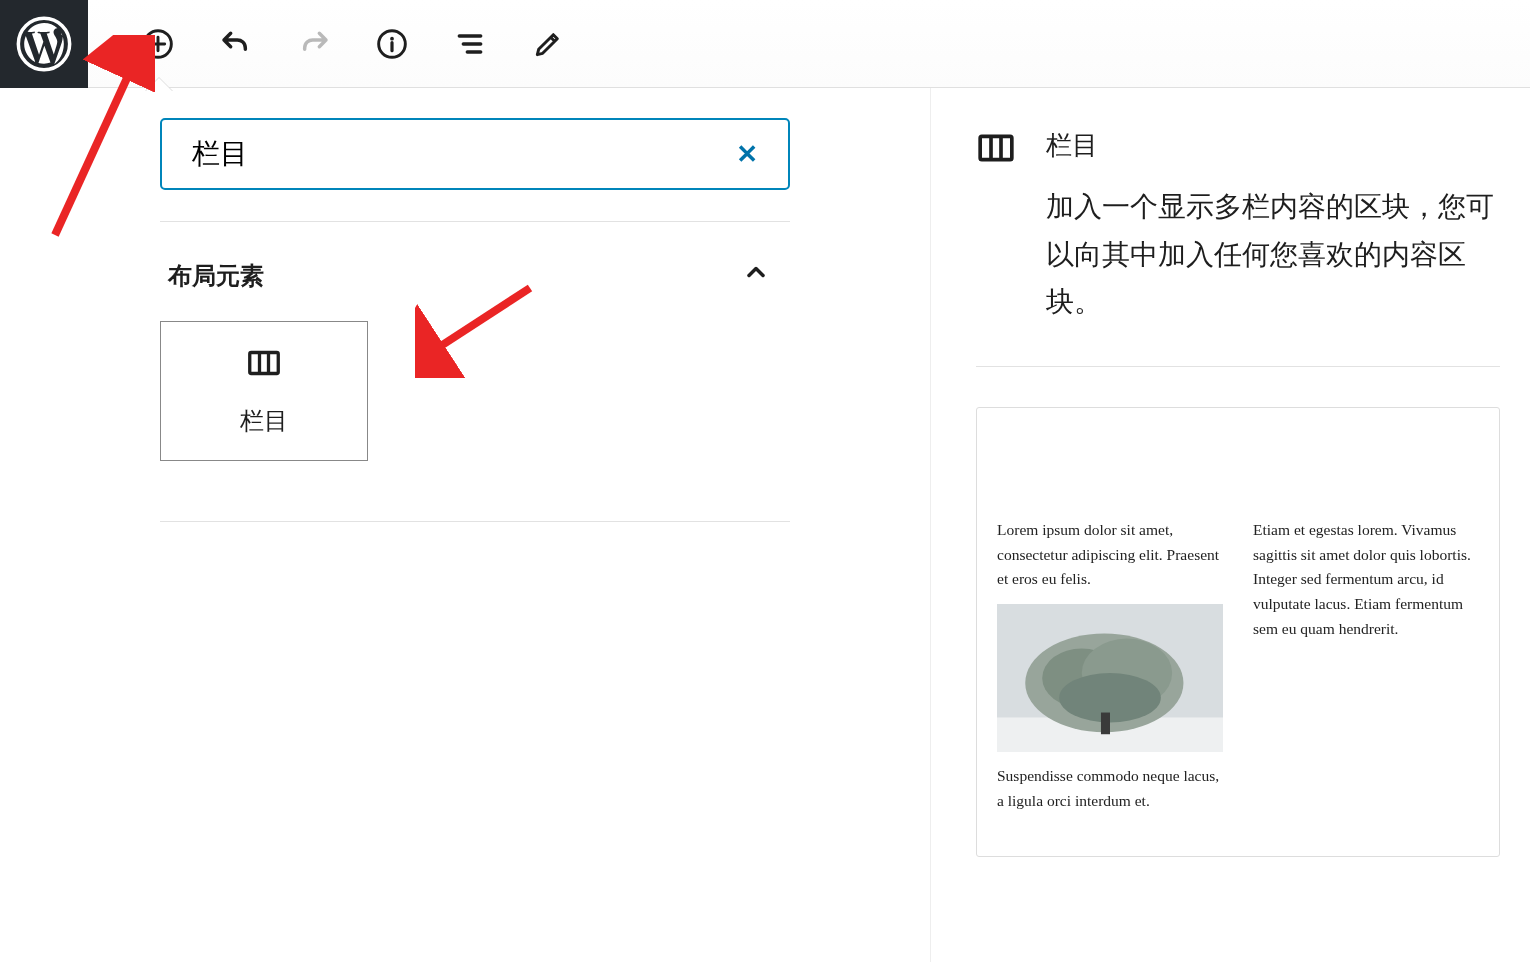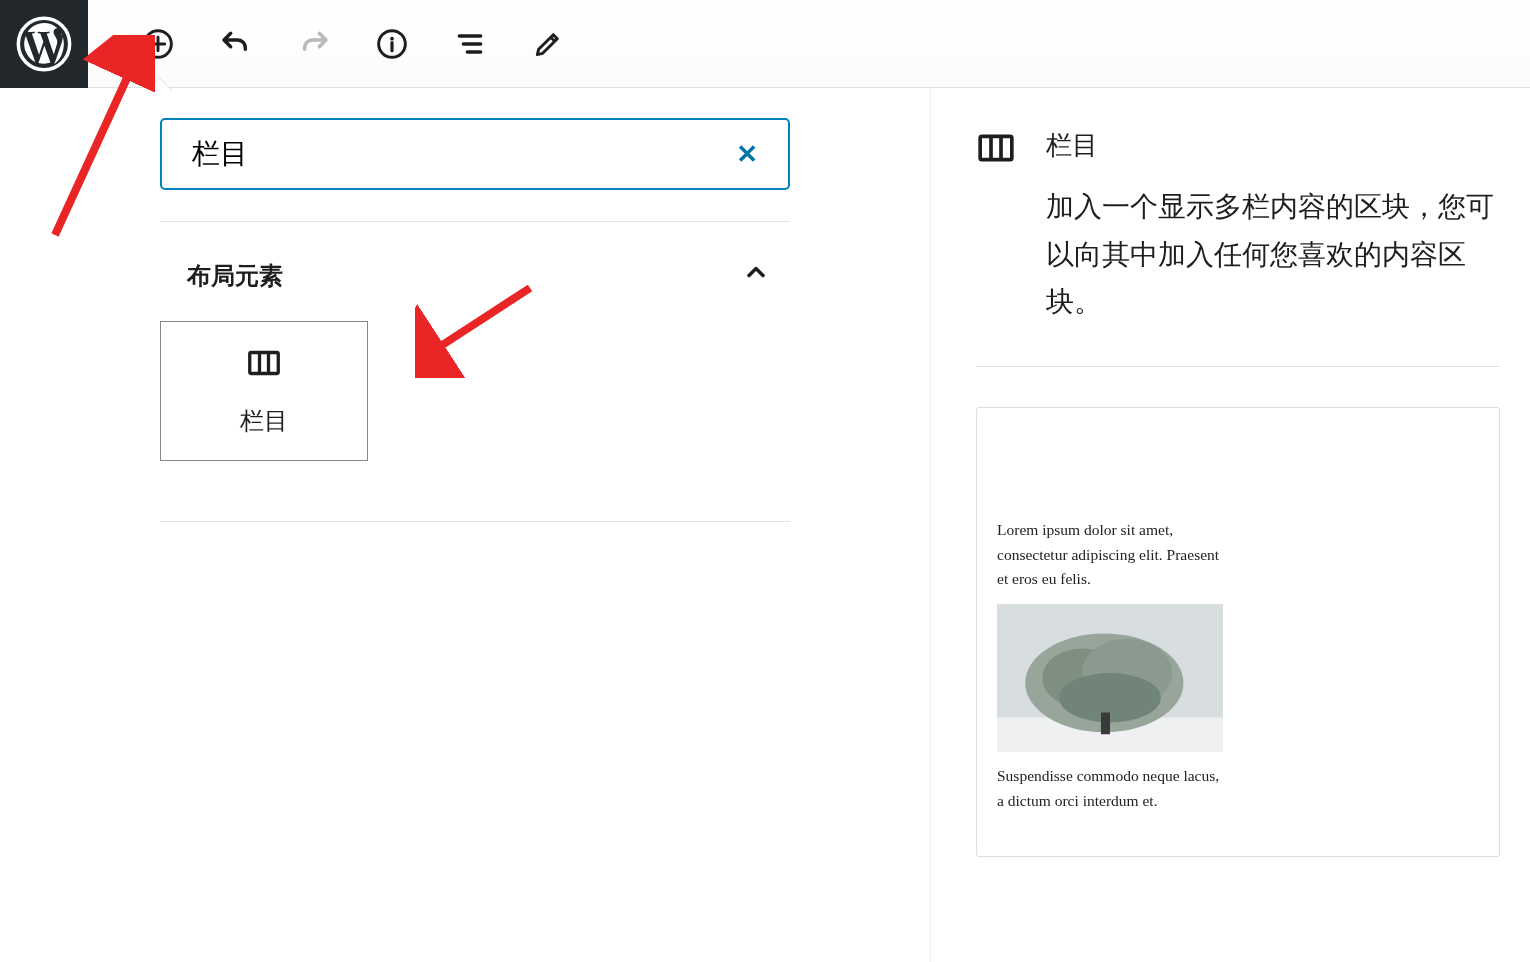--- a/index.html
+++ b/index.html
@@ -27,21 +27,21 @@
 .right-col { flex: 1; padding: 40px 30px 0 45px; border-left: 1px solid #eee; }
 
 
 .search-wrap { border: 2px solid #0085ba; border-radius: 5px; display: flex; align-items: center; height: 72px; padding: 0 30px; margin-bottom: 0; }
 .search-input { flex: 1; border: none; outline: none; font-size: 28px; background: transparent; }
 .search-clear { color: #0073aa; font-size: 26px; font-weight: bold; cursor: pointer; }
 .search-divider { height: 32px; border-bottom: 1px solid #e2e2e2; margin: 0; }
 
 
 .cat-header { display: flex; align-items: center; justify-content: space-between; padding: 36px 20px 28px 8px; cursor: pointer; }
-.cat-title { font-size: 24px; font-weight: 600; margin-left: 19px; }
+.cat-title { font-size: 24px; font-weight: 600; }
 .chev { font-size: 28px; }
 
 
 .block-tile { width: 208px; height: 140px; border: 1px solid #888; display: flex; flex-direction: column; align-items: center; justify-content: center; gap: 24px; cursor: pointer; }
 .block-tile svg { width: 36px; height: 36px; }
 .block-tile-label { font-size: 24px; }
 .cat-divider { margin-top: 60px; border-bottom: 1px solid #e2e2e2; }
 
 
 .info-header { display: flex; gap: 30px; padding-bottom: 40px; border-bottom: 1px solid #e2e2e2; }
@@ -174,20 +174,21 @@
             <svg viewBox="0 0 200 150" preserveAspectRatio="none">
               <rect width="200" height="150" fill="#d8dde0"></rect>
               <rect y="115" width="200" height="35" fill="#eef0f1"></rect>
               <ellipse cx="95" cy="80" rx="70" ry="50" fill="#98a59b"></ellipse>
               <ellipse cx="75" cy="75" rx="35" ry="30" fill="#7e8f82"></ellipse>
               <ellipse cx="115" cy="70" rx="40" ry="35" fill="#8a9a8e"></ellipse>
               <ellipse cx="100" cy="95" rx="45" ry="25" fill="#71847a"></ellipse>
               <rect x="92" y="110" width="8" height="22" fill="#3a3a3a"></rect>
             </svg>
           </div>
-          <p>Suspendisse commodo neque lacus, a dictum orci interdum et.</p>
+          <p>Suspendisse commodo neque lacus, a ligula orci interdum et.</p>
         </div>
         <div class="pcol">
+          <p>Etiam et egestas lorem. Vivamus sagittis sit amet dolor quis lobortis. Integer sed fermentum arcu, id vulputate lacus. Etiam fermentum sem eu quam hendrerit.</p>
         </div>
       </div>
     </div>
   </div>
 </div>
 
 </body></html>

